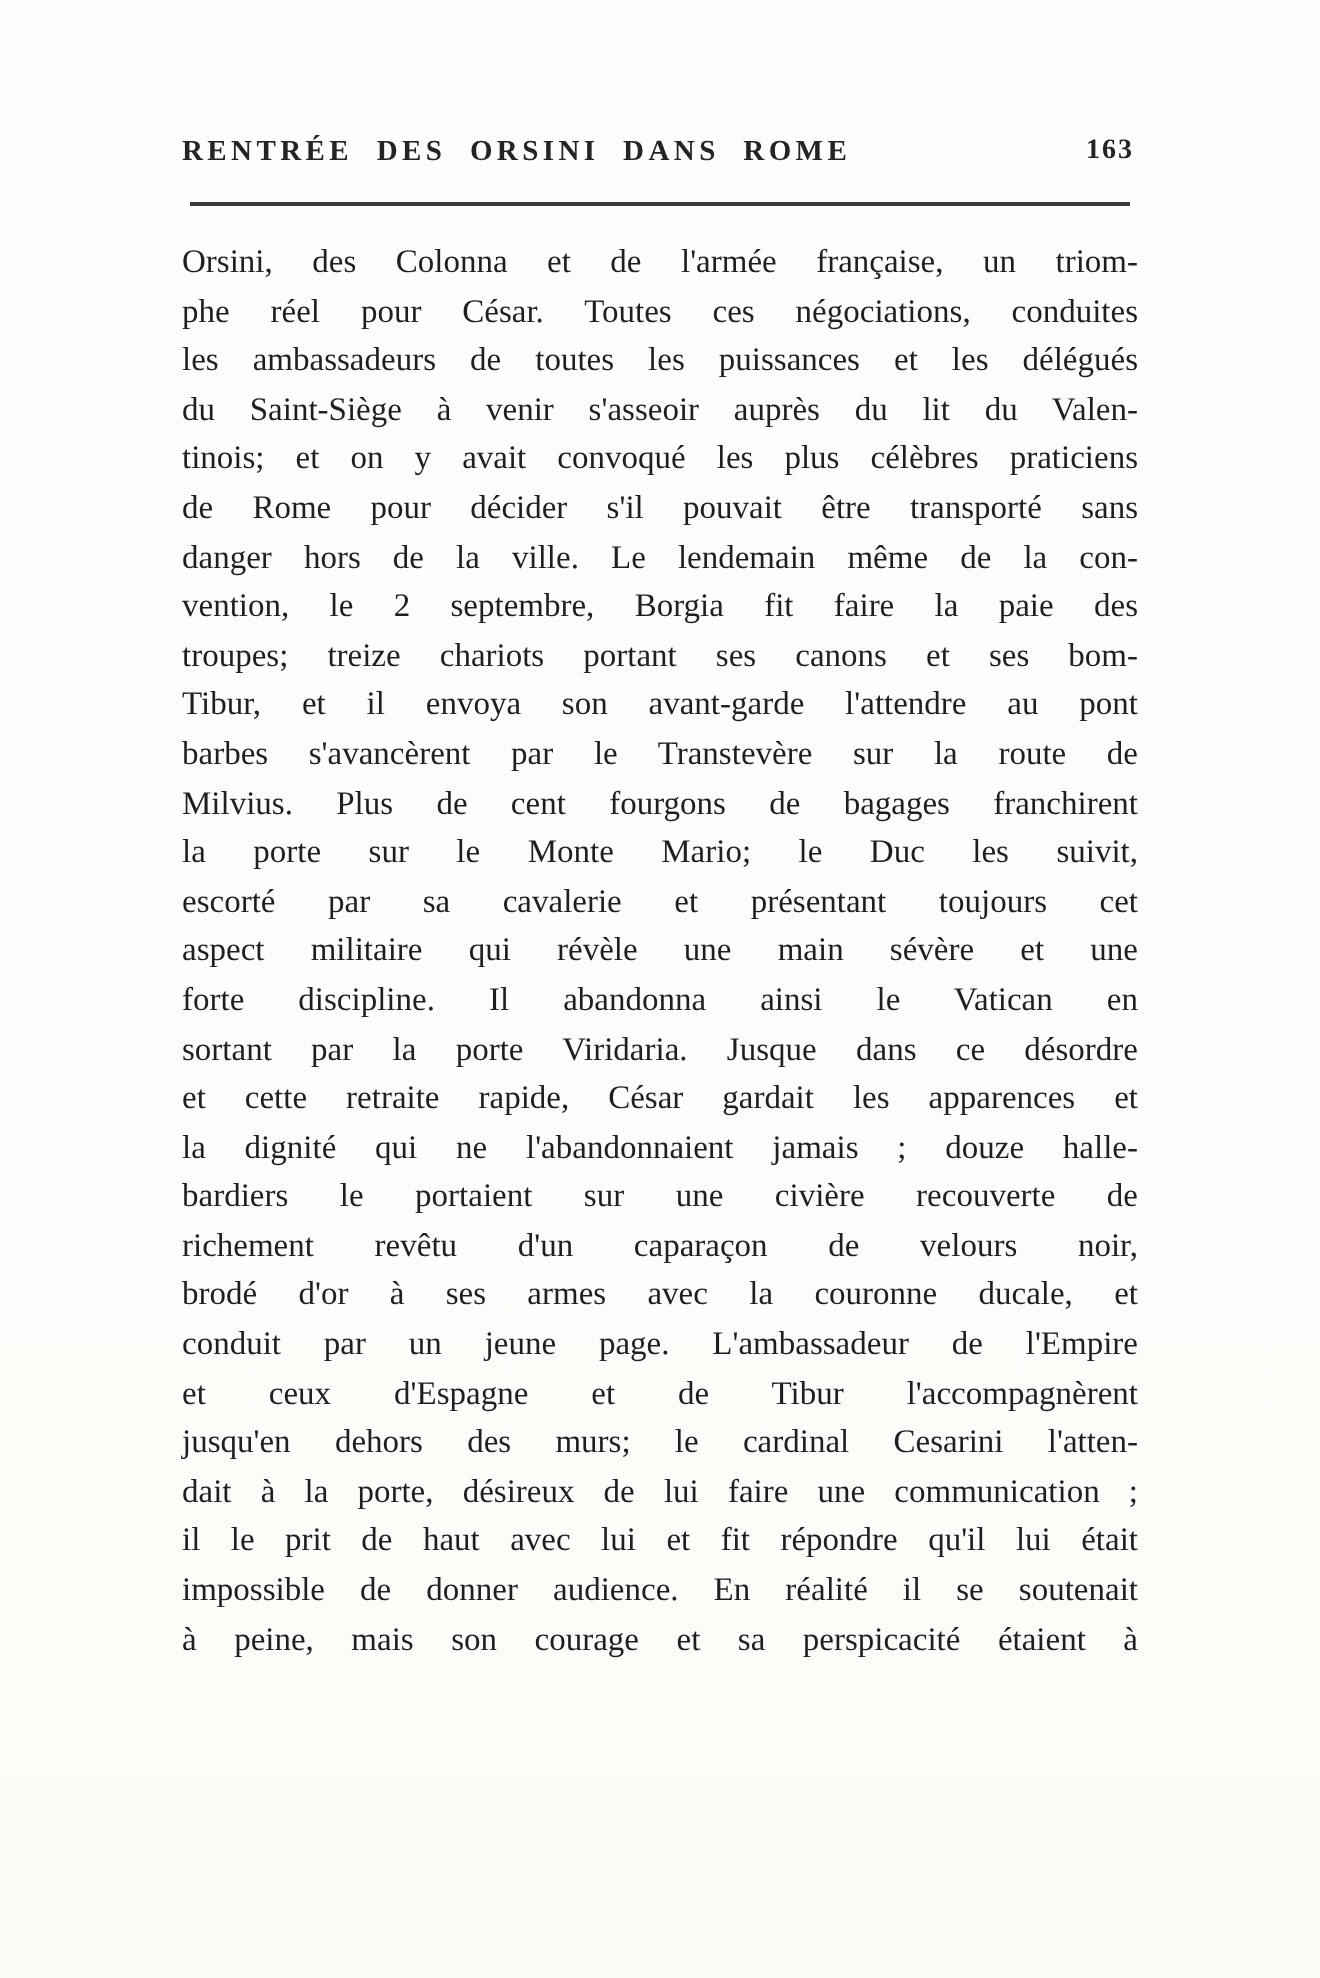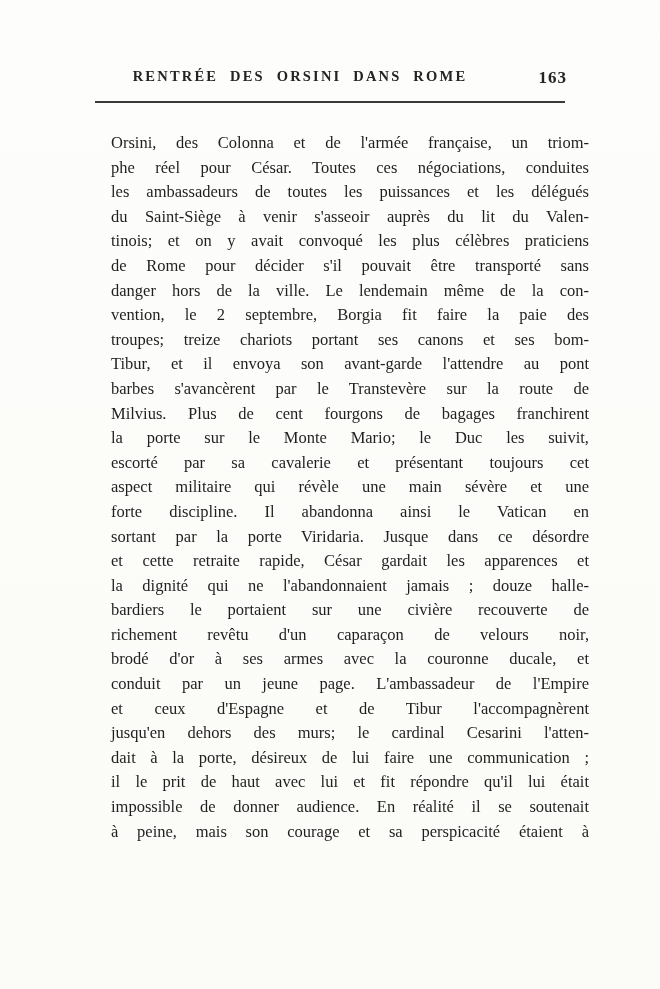--- a/index.html
+++ b/index.html
@@ -24,51 +24,49 @@
     position: absolute;
     top: 68px;
     left: 91px;
     right: 91px;
     height: 22px;
   }
   .running-head-title {
     position: absolute;
     left: 0;
     right: 60px;
-    text-align: center;
     font-size: 14.5px;
     font-weight: bold;
     letter-spacing: 2.2px;
     word-spacing: 6px;
     color: #242424;
     white-space: nowrap;
   }
   .running-head-page {
     position: absolute;
     right: 2px;
     top: 0;
-    font-size: 17px;
+    font-size: 14px;
     font-weight: bold;
     color: #242424;
     letter-spacing: 1px;
   }
   .head-rule {
     position: absolute;
     top: 101px;
     left: 95px;
     width: 470px;
     height: 0;
     border-top: 2px solid #3a3a3a;
   }
   .body-text {
     position: absolute;
-    top: 131px;
+    top: 119px;
     left: 91px;
     width: 478px;
-    margin-left: 20px;
   }
   .text-line {
     font-size: 16.5px;
     line-height: 24.6px;
     text-align: justify;
     text-align-last: justify;
     color: #1f1f1f;
     word-spacing: 1px;
   }
 </style>

